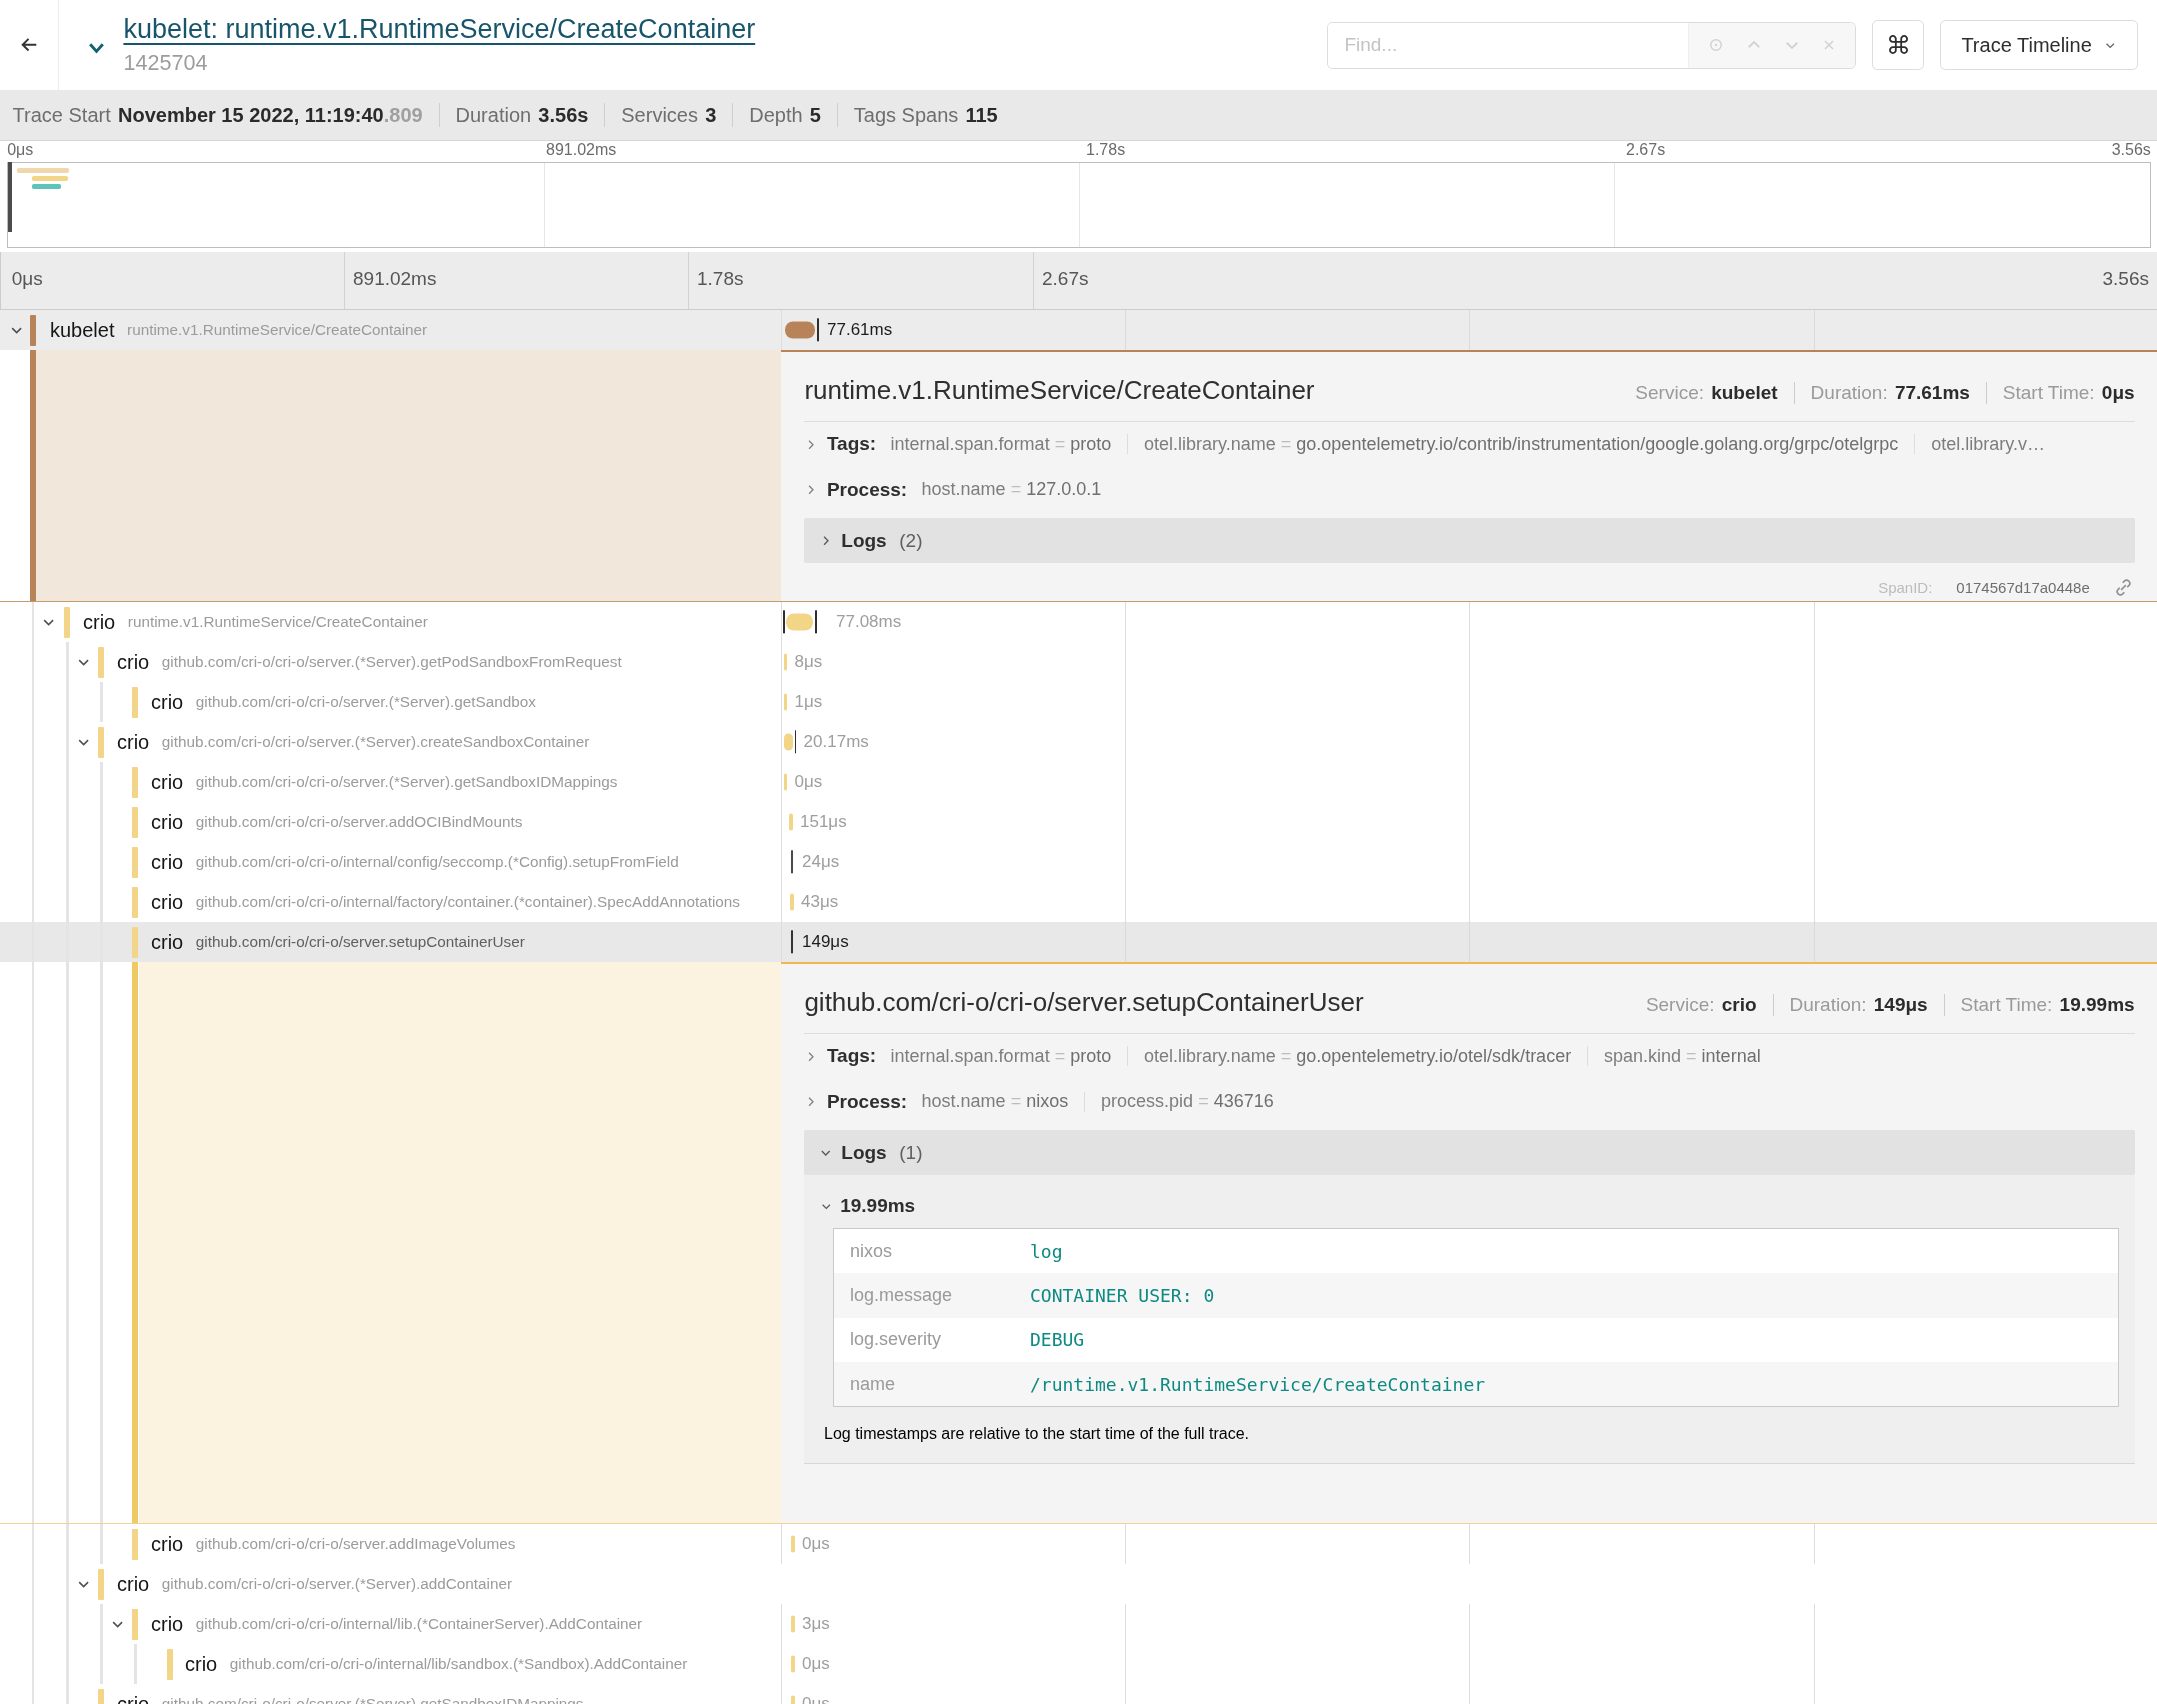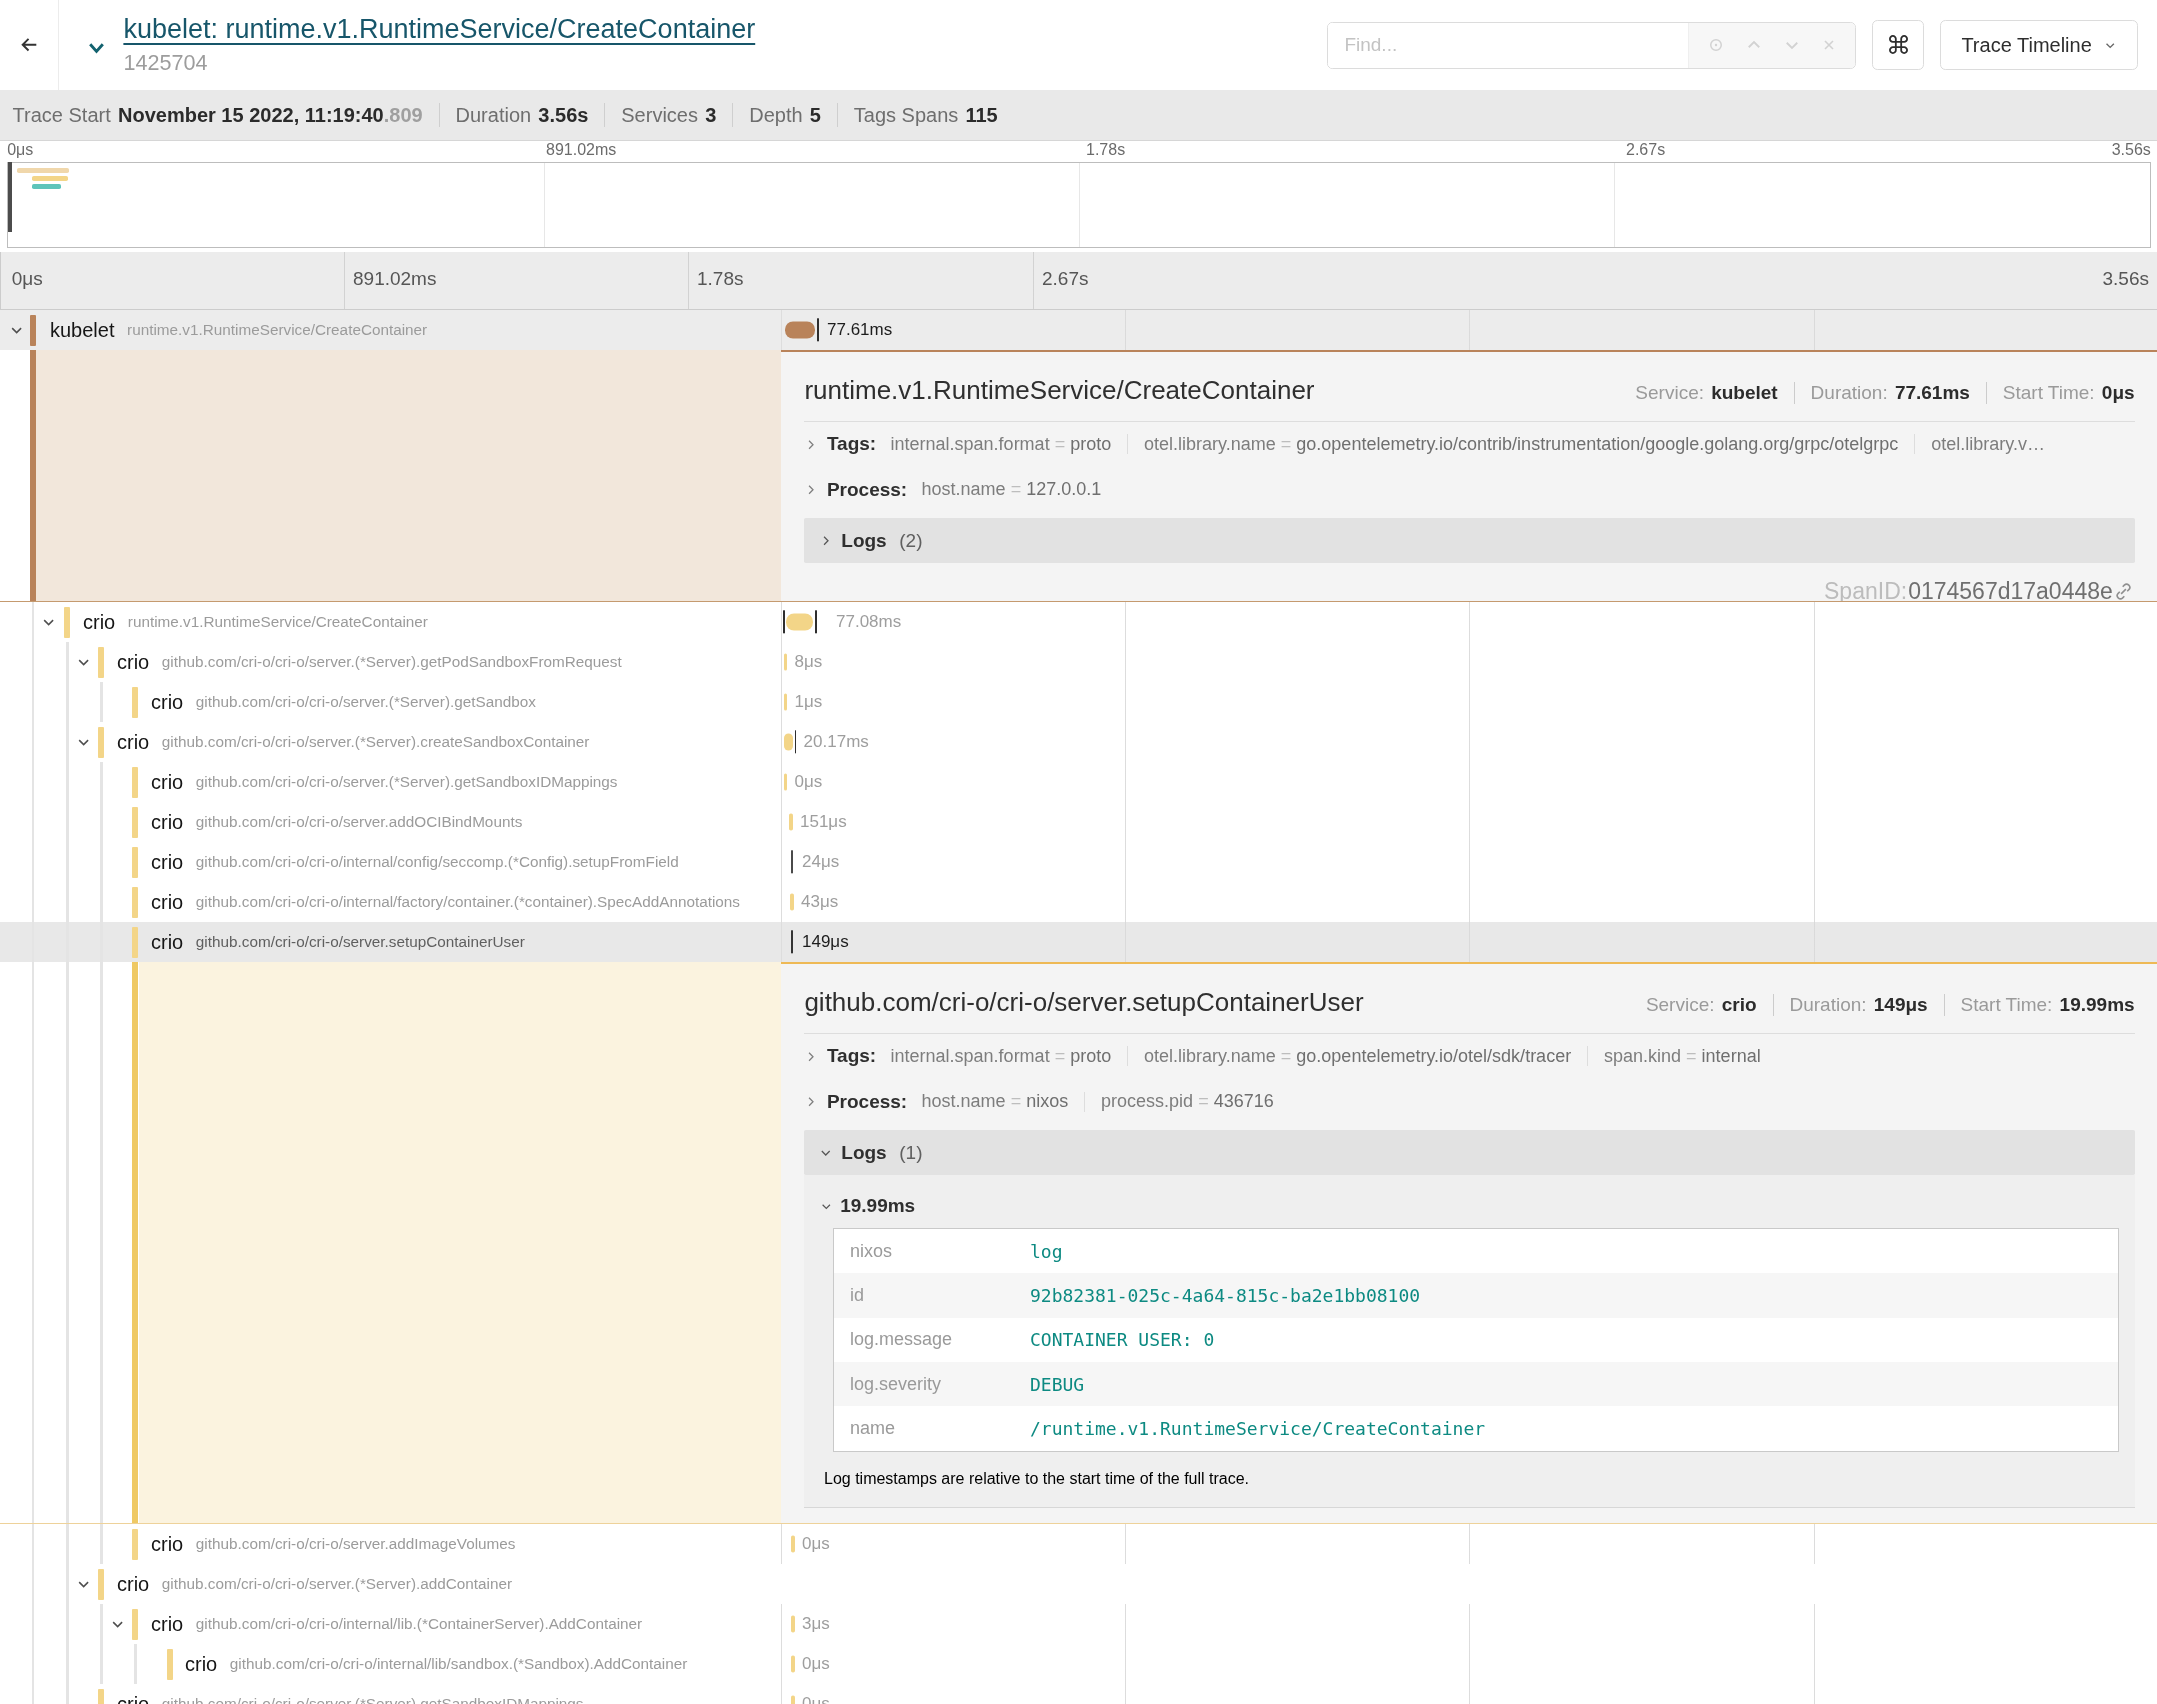--- a/index.html
+++ b/index.html
@@ -122,22 +122,22 @@
   .logsbody { background:#efefef; padding:12.6px 16px 16px; border-bottom:0.9px solid #d7d7d7; }
   .logtime { display:flex; align-items:center; font-size:19px; font-weight:700; color:#2f2f2f;
              padding:7.2px 0 10.8px; cursor:pointer; }
   .logtime .rot { color:#555; display:flex; margin-right:7.2px; font-weight:400; }
   .logtable { background:#fff; border:0.9px solid #c9c9c9; margin-left:12.6px; }
   .lrow { display:flex; padding:11.7px 16px; font-size:18px; }
   .lrow:nth-child(even) { background:#f6f6f6; }
   .lrow .lk { width:180px; flex:none; color:#9a9a9a; }
   .lrow .lv { font-family:"DejaVu Sans Mono", monospace; color:#0d8a82; }
   .lognote { padding:18px 3.6px 3.6px; font-size:16px; color:#000000; }
-  .spanidrow { display:flex; justify-content:flex-end; align-items:center; gap:1px;
-               padding:14.4px 1.8px 7.2px; font-size:23px; }
+  .spanidrow { display:flex; justify-content:flex-end; align-items:center; gap:24px;
+               padding:14.4px 1.8px 7.2px; font-size:15px; }
   .spanidrow .sl { color:#bcbcbc; }
   .spanidrow .sv { color:#6f6f6f; }
   .spanidrow .lnk { display:flex; cursor:pointer; }
 </style>
 </head>
 <body>
 
 <div class="app">
 
   <div class="hdr">
@@ -539,24 +539,20 @@
               </svg>
             </span>
           <span>19.99ms</span>
         </div>
         <div class="logtable">
           <div class="lrow">
             <span class="lk">nixos</span>
             <span class="lv">log</span>
           </div>
           <div class="lrow">
-            <span class="lk">id</span>
-            <span class="lv">92b82381-025c-4a64-815c-ba2e1bb08100</span>
-          </div>
-          <div class="lrow">
             <span class="lk">log.message</span>
             <span class="lv">CONTAINER USER: 0</span>
           </div>
           <div class="lrow">
             <span class="lk">log.severity</span>
             <span class="lv">DEBUG</span>
           </div>
           <div class="lrow">
             <span class="lk">name</span>
             <span class="lv">/runtime.v1.RuntimeService/CreateContainer</span>

